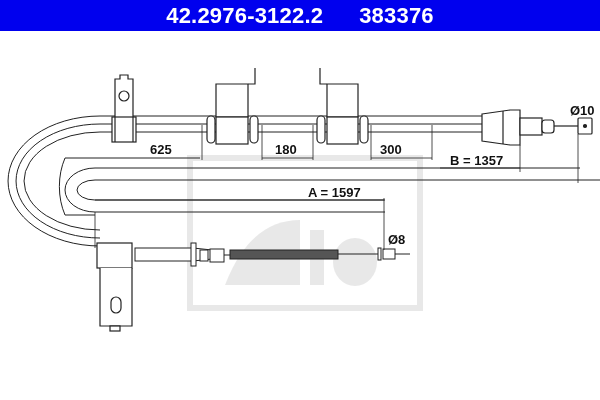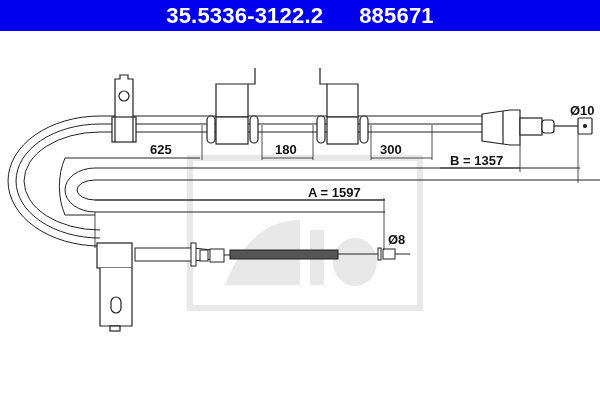--- a/index.html
+++ b/index.html
@@ -7,22 +7,22 @@
   .header { position:absolute; left:0; top:0; width:600px; height:31px; background:#0000ee; display:flex; align-items:center; justify-content:center; }
   .header .pn { color:#ffffff; font-weight:bold; font-size:22px; letter-spacing:0.2px; }
   .header .pn + .pn { margin-left:36px; }
   svg.drawing { position:absolute; left:0; top:0; }
   .dim { font-family:"Liberation Sans", sans-serif; font-weight:bold; font-size:13px; fill:#111; }
 </style>
 </head>
 <body>
 
 <div class="header">
-  <span class="pn">35.5336-3122.2</span>
-  <span class="pn">885671</span>
+  <span class="pn">42.2976-3122.2</span>
+  <span class="pn">383376</span>
 </div>
 
 <svg class="drawing" width="600" height="400" viewBox="0 0 600 400" xmlns="http://www.w3.org/2000/svg">
 
   <g opacity="0.13">
     <rect x="190" y="158" width="230" height="150" fill="none" stroke="#555" stroke-width="6"></rect>
     <path d="M225 285 Q250 220 300 220 L300 285 Z" fill="#555"></path>
     <rect x="310" y="230" width="14" height="55" fill="#555"></rect>
     <ellipse cx="355" cy="262" rx="22" ry="24" fill="#555"></ellipse>
   </g>

